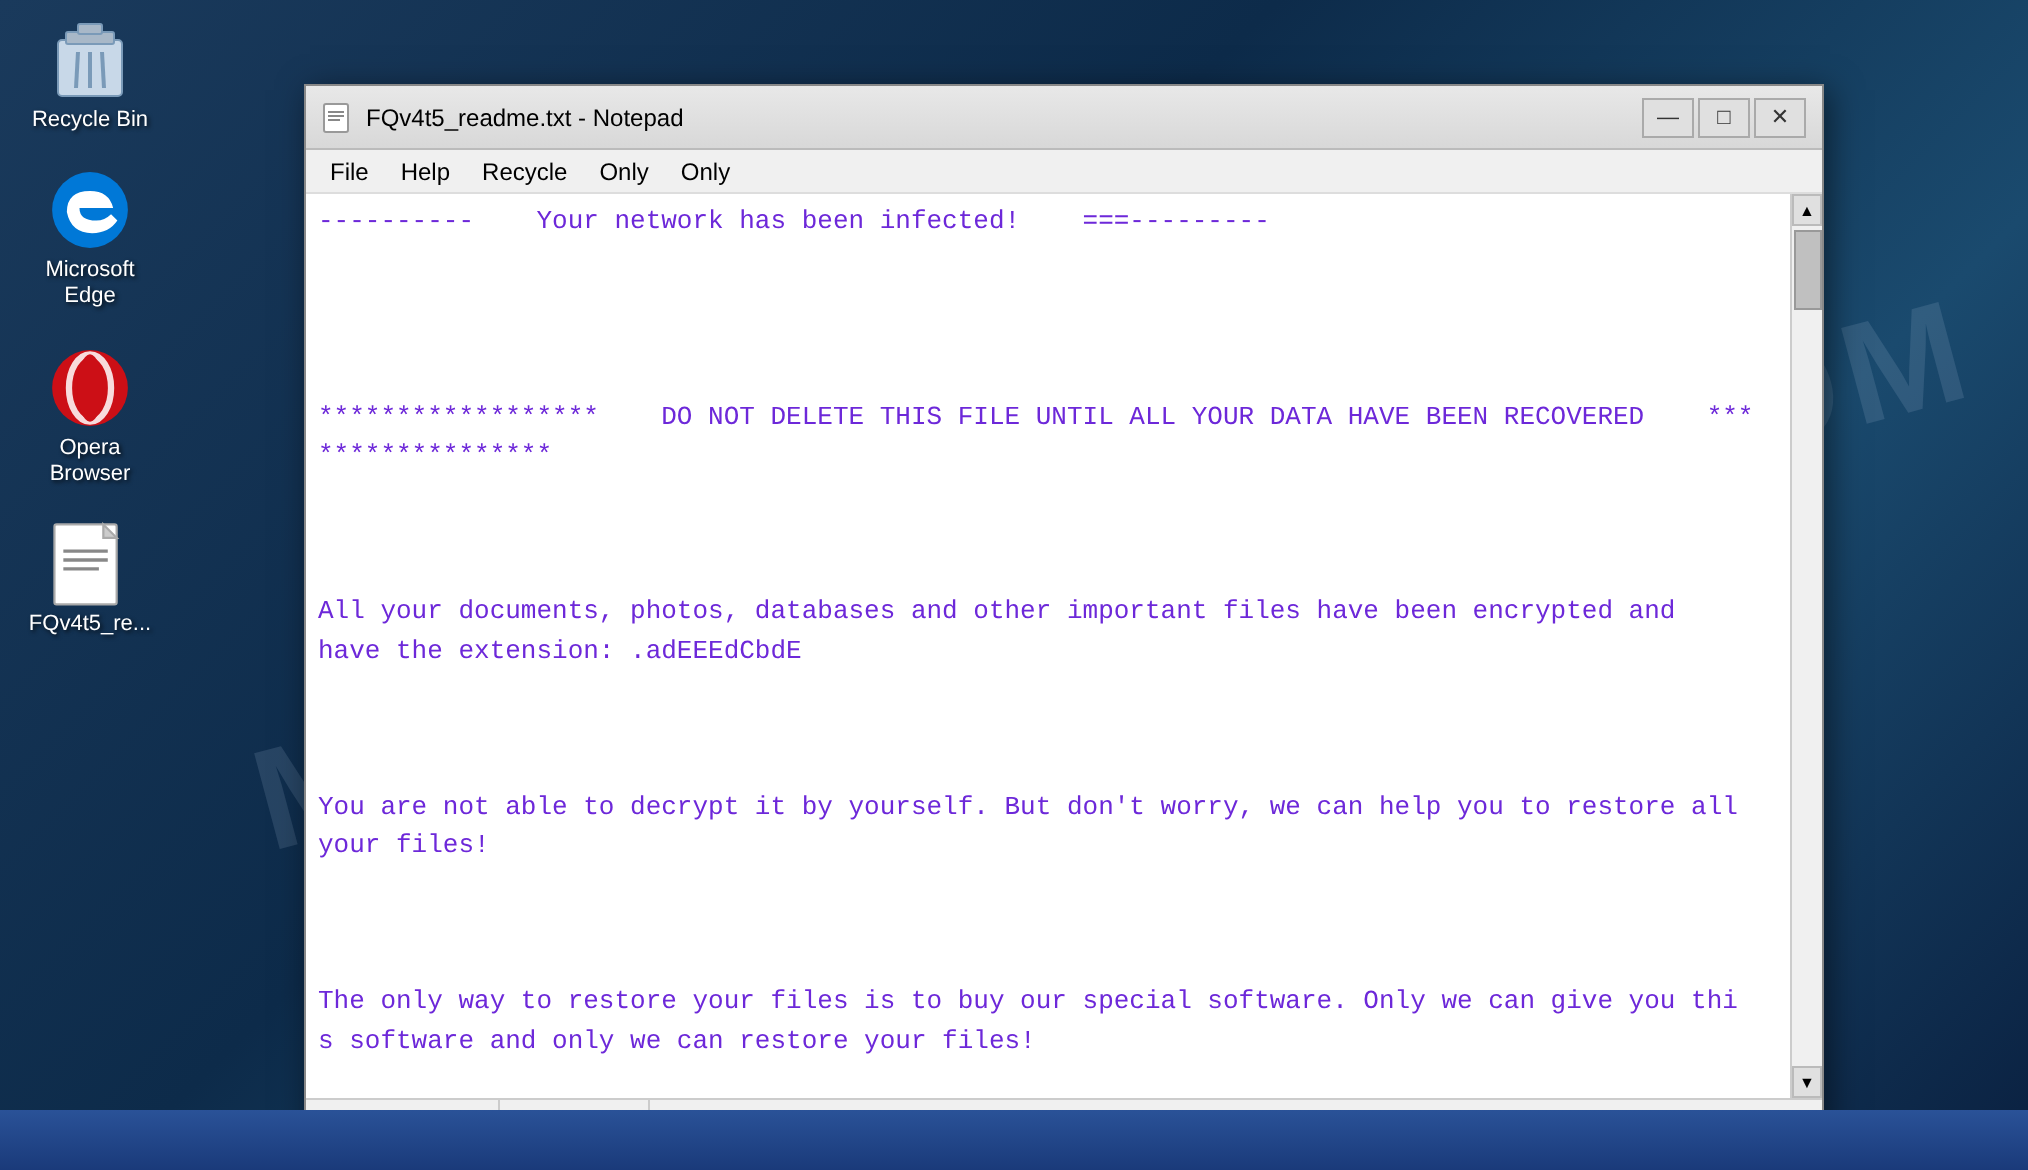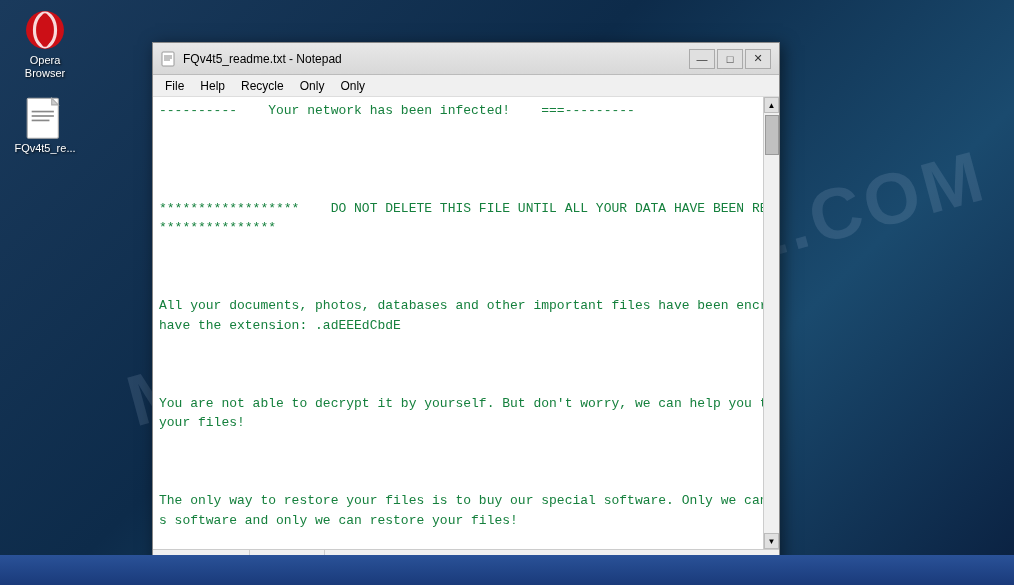--- a/index.html
+++ b/index.html
@@ -66,21 +66,21 @@
       transform: rotate(-15deg);
       font-family: Arial, sans-serif;
       white-space: nowrap;
     }
 
     
     .notepad-window {
       position: absolute;
       top: 42px;
       left: 152px;
-      width: 628px;
+      width: 760px;
       height: 530px;
       background: #f0f0f0;
       border: 1px solid #888;
       box-shadow: 3px 3px 15px rgba(0,0,0,0.5);
       display: flex;
       flex-direction: column;
       z-index: 10;
     }
 
     
@@ -149,21 +149,21 @@
       position: relative;
     }
     .text-content {
       flex: 1;
       overflow-y: hidden;
       overflow-x: hidden;
       padding: 4px 6px;
       font-family: 'Courier New', monospace;
       font-size: 13px;
       line-height: 1.5;
-      color: #15803d;
+      color: #6d28d9;
       background: white;
       white-space: pre;
       border: none;
       outline: none;
       resize: none;
     }
 
     
     .scrollbar {
       width: 16px;
@@ -232,21 +232,43 @@
       display: flex;
       align-items: center;
       z-index: 20;
     }
   </style>
 </head>
 <body>
 
 <div class="desktop-icons">
 
-
+  <div class="desktop-icon">
+    <div class="icon-img">
+      <svg viewBox="0 0 40 44" xmlns="http://www.w3.org/2000/svg">
+        <rect x="4" y="12" width="32" height="28" rx="2" fill="#c8d8e8" stroke="#7a9ab8" stroke-width="1"></rect>
+        <rect x="8" y="8" width="24" height="6" rx="1" fill="#a8b8c8" stroke="#7a9ab8" stroke-width="1"></rect>
+        <rect x="14" y="4" width="12" height="5" rx="1" fill="#a8b8c8" stroke="#7a9ab8" stroke-width="1"></rect>
+        <line x1="14" y1="18" x2="13" y2="36" stroke="#7a9ab8" stroke-width="2"></line>
+        <line x1="20" y1="18" x2="20" y2="36" stroke="#7a9ab8" stroke-width="2"></line>
+        <line x1="26" y1="18" x2="27" y2="36" stroke="#7a9ab8" stroke-width="2"></line>
+      </svg>
+    </div>
+    <span class="icon-label">Recycle Bin</span>
+  </div>
+
+  <div class="desktop-icon">
+    <div class="icon-img">
+      <svg viewBox="0 0 38 38" xmlns="http://www.w3.org/2000/svg">
+        <circle cx="19" cy="19" r="18" fill="#0078d7"></circle>
+        <path d="M8,20 Q8,10 19,10 Q28,10 30,18 L14,18 Q14,24 22,24 Q26,24 29,21 L32,24 Q28,30 20,30 Q10,30 8,20Z" fill="white"></path>
+      </svg>
+    </div>
+    <span class="icon-label">Microsoft Edge</span>
+  </div>
 
   <div class="desktop-icon">
     <div class="icon-img">
       <svg viewBox="0 0 38 38" xmlns="http://www.w3.org/2000/svg">
         <circle cx="19" cy="19" r="18" fill="#cc0f16"></circle>
         <ellipse cx="19" cy="19" rx="10" ry="16" fill="none" stroke="rgba(255,255,255,0.85)" stroke-width="3"></ellipse>
         <ellipse cx="19" cy="19" rx="6" ry="16" fill="#cc0f16"></ellipse>
       </svg>
     </div>
     <span class="icon-label">Opera Browser</span>

